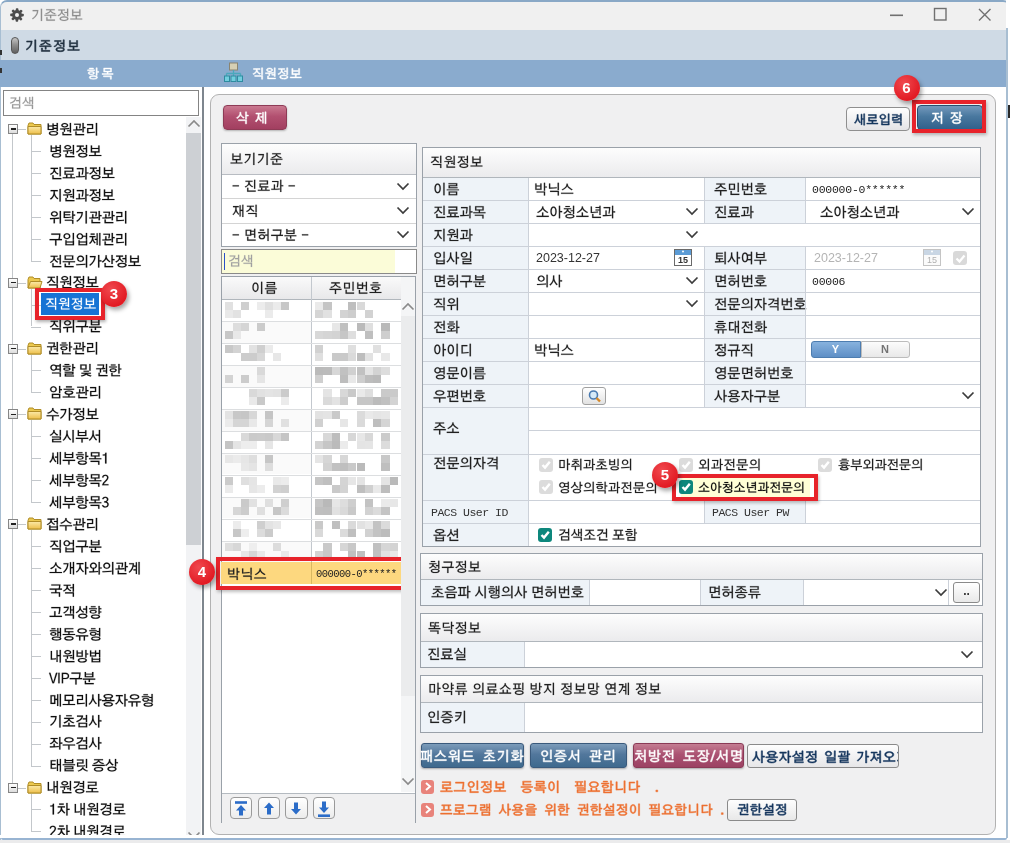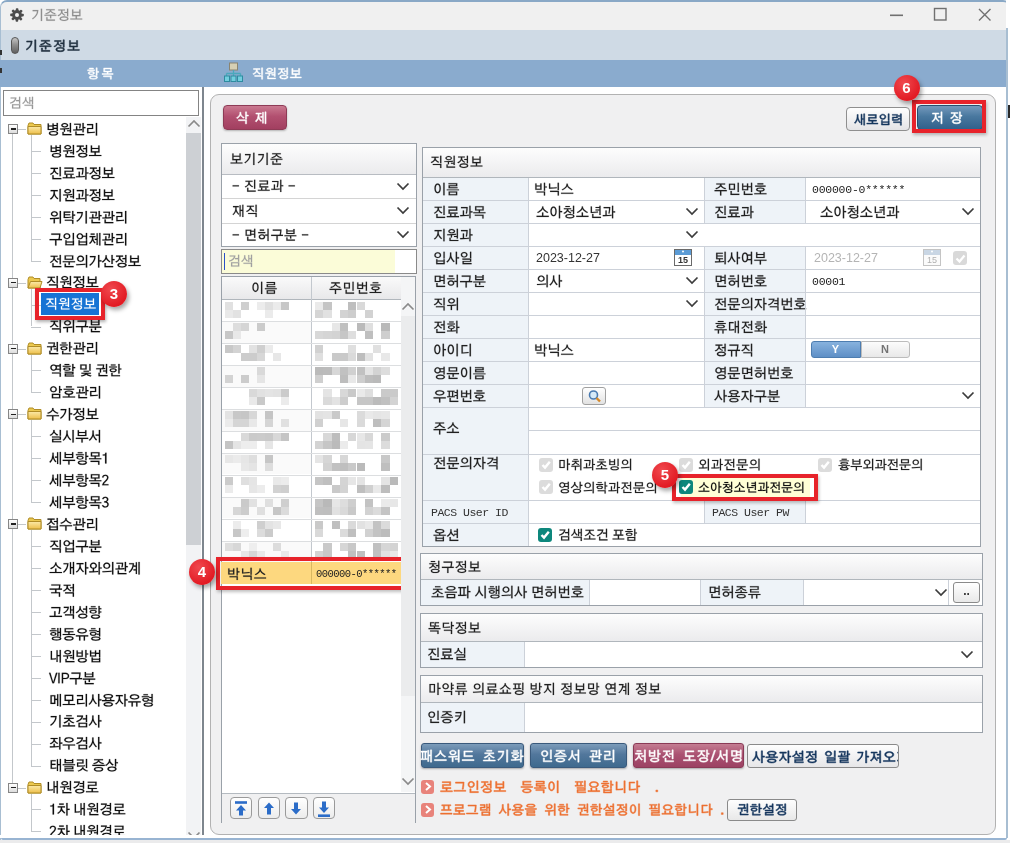--- a/index.html
+++ b/index.html
@@ -1339,21 +1339,21 @@
   </svg>
 <svg style="position:absolute;left:536.0px;top:273.5px;overflow:visible" width="26" height="15">
     <g fill="#222" stroke="#222" stroke-width="3" transform="translate(0,12.14) scale(0.05391,-0.05391)">
       <use href="#kc758" x="0"></use>
       <use href="#kc0ac" x="245"></use>
     </g>
   </svg>
 <svg style="position:absolute;left:685.0px;top:276.1px" width="14" height="9">
     <path d="M1.5 1.5 L7 7 L12.5 1.5" fill="none" stroke="#3c3c3c" stroke-width="1.7"></path>
   </svg>
-<div style="position:absolute;left:812px;top:274.5px;font:11.5px 'Liberation Mono',monospace;color:#222;letter-spacing:-0.25px">00001</div>
+<div style="position:absolute;left:812px;top:274.5px;font:11.5px 'Liberation Mono',monospace;color:#222;letter-spacing:-0.25px">00006</div>
 <svg style="position:absolute;left:685.0px;top:299.1px" width="14" height="9">
     <path d="M1.5 1.5 L7 7 L12.5 1.5" fill="none" stroke="#3c3c3c" stroke-width="1.7"></path>
   </svg>
 <svg style="position:absolute;left:534.0px;top:342.5px;overflow:visible" width="40" height="15">
     <g fill="#222" stroke="#222" stroke-width="3" transform="translate(0,12.14) scale(0.05391,-0.05391)">
       <use href="#kbc15" x="0"></use>
       <use href="#kb2c9" x="245"></use>
       <use href="#kc2a4" x="491"></use>
     </g>
   </svg>

